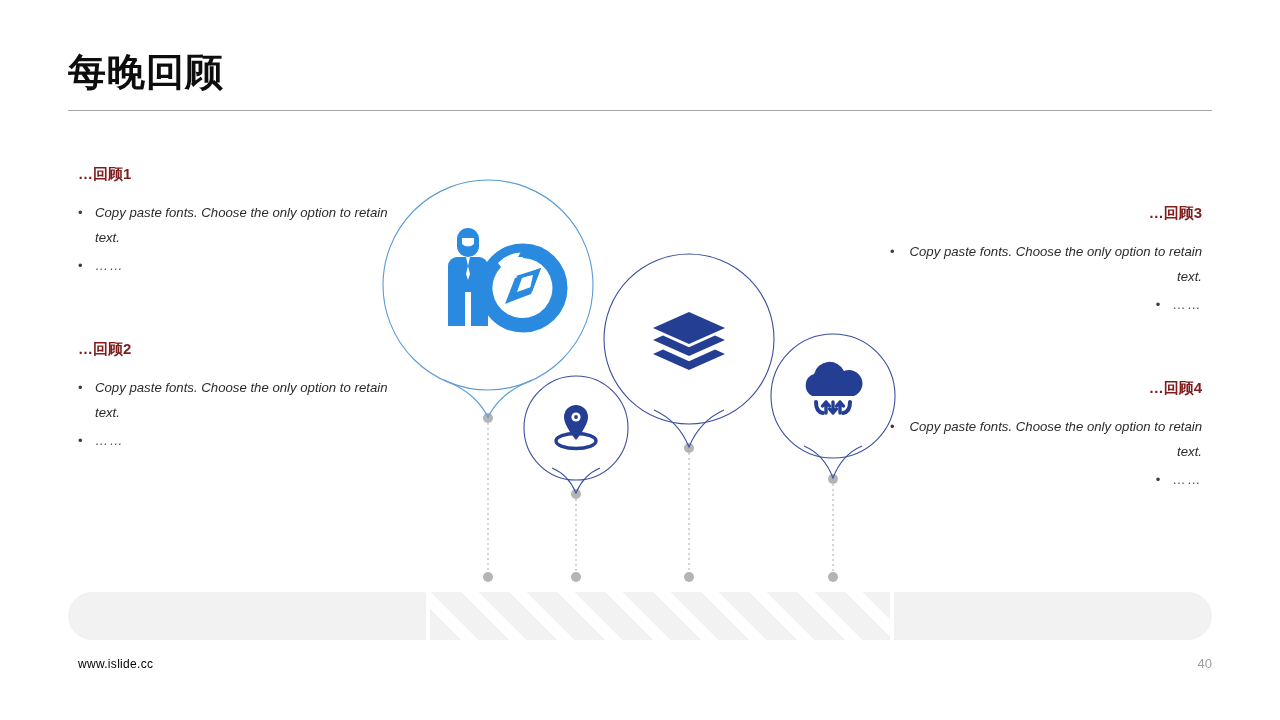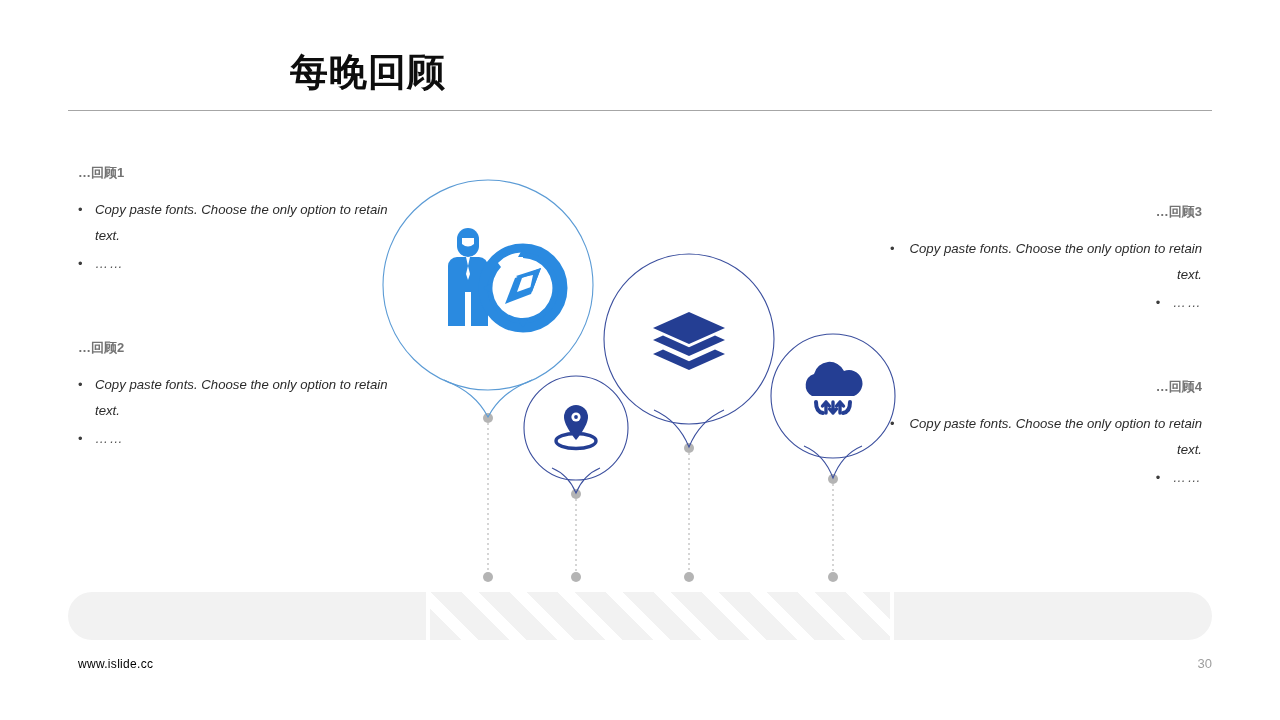--- a/index.html
+++ b/index.html
@@ -25,40 +25,39 @@
     top: 52px;
     width: 600px;
   }
   #slide-title {
     font-size: 38px;
     font-weight: bold;
     color: #0d0d0d;
     letter-spacing: 1px;
     line-height: 1.1;
     white-space: nowrap;
-    text-align: center;
   }
   #title-rule {
     position: absolute;
     left: 68px;
     top: 110px;
     width: 1144px;
     height: 1px;
     background: #a6a6a6;
   }
 
   
   .text-block {
     position: absolute;
     width: 312px;
   }
   .block-heading {
-    font-size: 13px;
+    font-size: 15px;
     font-weight: bold;
-    color: #737373;
+    color: #7f1d1d;
     line-height: 1.1;
     margin-bottom: 17px;
     white-space: nowrap;
   }
   .bullet-row {
     display: flex;
     font-size: 13.2px;
     color: #2b2b2b;
     line-height: 1.95;
     margin-bottom: 2px;
@@ -294,15 +293,15 @@
       <span class="bullet-mark">•</span>
       <span class="bullet-text">……</span>
     </div>
   </div>
 
   <div class="bottom-bar" id="bar-left"></div>
   <div class="bottom-bar" id="bar-stripes"></div>
   <div class="bottom-bar" id="bar-right"></div>
 
   <div id="footer-url">www.islide.cc</div>
-  <div id="page-number">30</div>
+  <div id="page-number">40</div>
 
 </div>
 
 </body></html>

